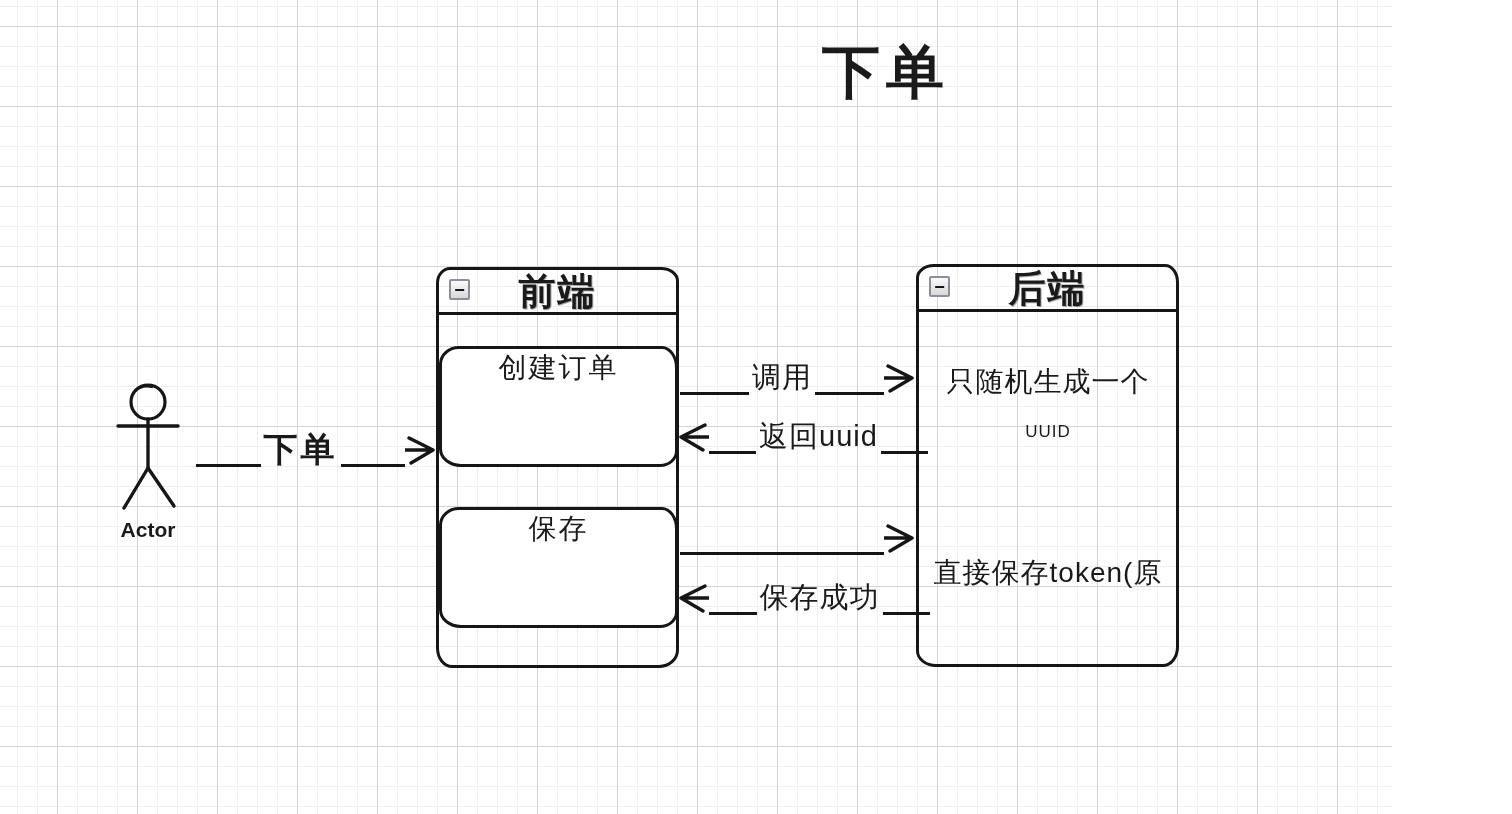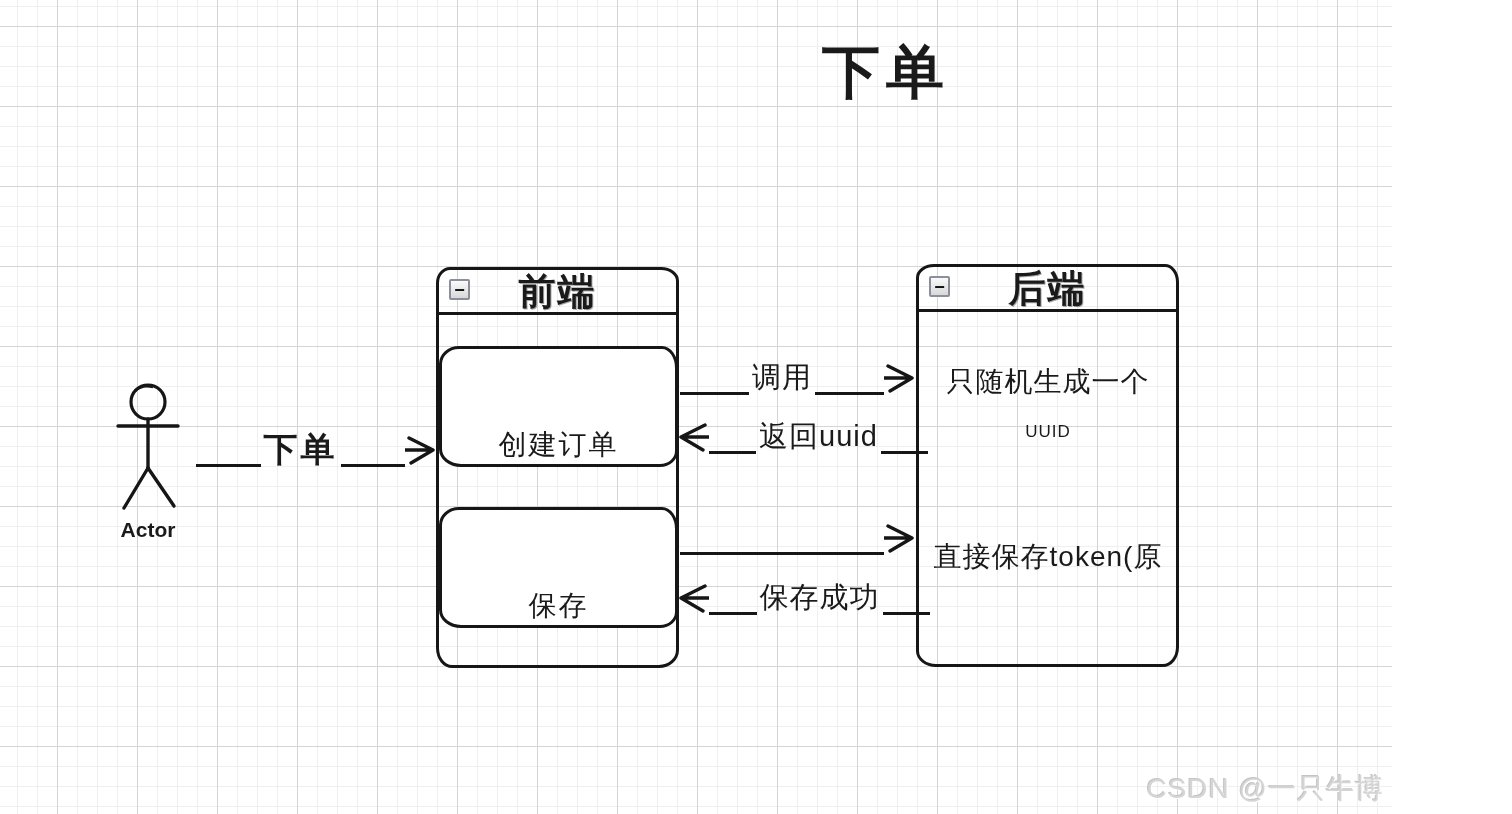--- a/index.html
+++ b/index.html
@@ -51,33 +51,33 @@
     display:flex; align-items:center; justify-content:center;
     font-size:18px; font-weight:bold; line-height:10px; color:#111;
     cursor:pointer;
   }
 
   
   .node {
     position:absolute; left:439px; width:239px; height:121px;
     border:3px solid #161616; background:#fff;
     border-radius:20px 16px 18px 22px / 18px 22px 16px 18px;
-    display:flex; align-items:flex-end; justify-content:center;
+    display:flex; align-items:flex-start; justify-content:center;
     font-size:28px; letter-spacing:2px;
   }
   .node.n1 { top:346px; }
   .node.n2 { top:507px; }
 
   
   .note {
     position:absolute; width:244px; left:926px;
     text-align:center; font-size:28px; line-height:50px; letter-spacing:1px;
   }
   .note.b1 { top:357px; }
-  .note.b2 { top:532px;text-align:center; }
+  .note.b2 { top:548px;text-align:center; }
   .note .l2 { font-size:17px; }
 
   
   .arrow {
     position:absolute; height:36px;
     display:flex; align-items:flex-end;
   }
   .arrow .seg { flex:1; height:0; border-top:3px solid #161616; }
   .arrow .alabel {
     padding:0 3px; font-size:29px; letter-spacing:1px; white-space:nowrap;
@@ -190,15 +190,14 @@
 
   <div class="arrow a-m3">
     <svg class="ahead" width="30" height="34" viewBox="0 0 30 34">
       <path d="M30 17 H3 M2 17 L26 5 M2 17 L24 30" stroke="#161616" stroke-width="3.4" fill="none" stroke-linecap="round"></path>
     </svg>
     <div class="seg"></div>
     <div class="alabel">保存成功</div>
     <div class="seg"></div>
   </div>
 
-  <div class="watermark">CSDN @一只牛博</div>
 
 </div>
 
 </body></html>

